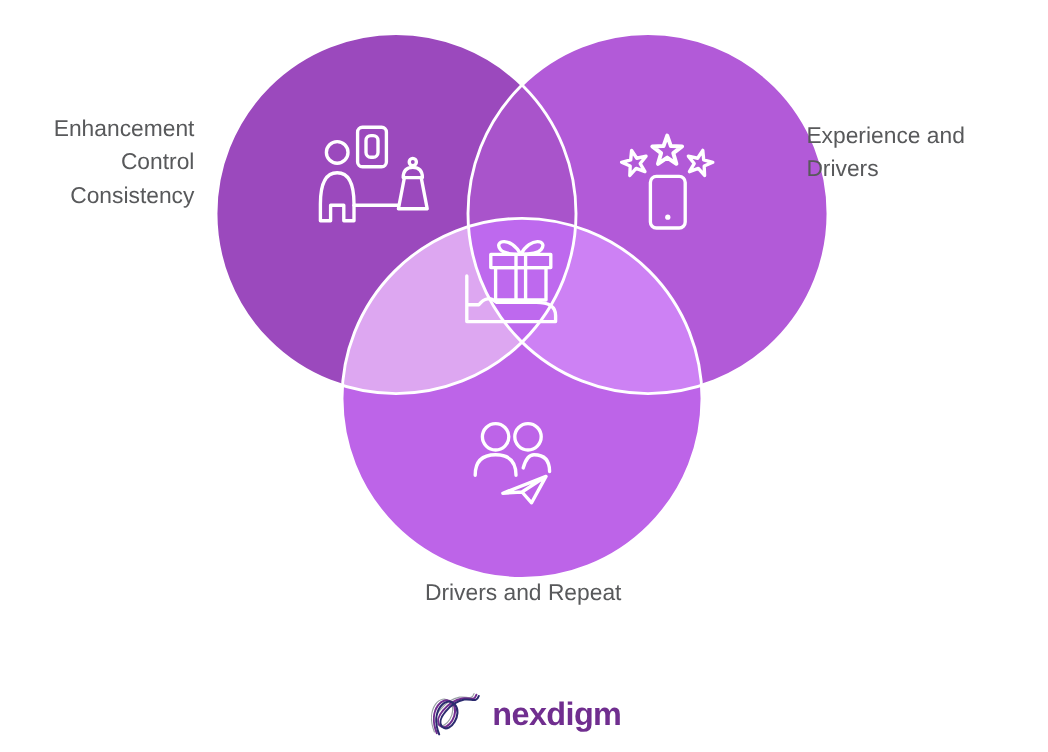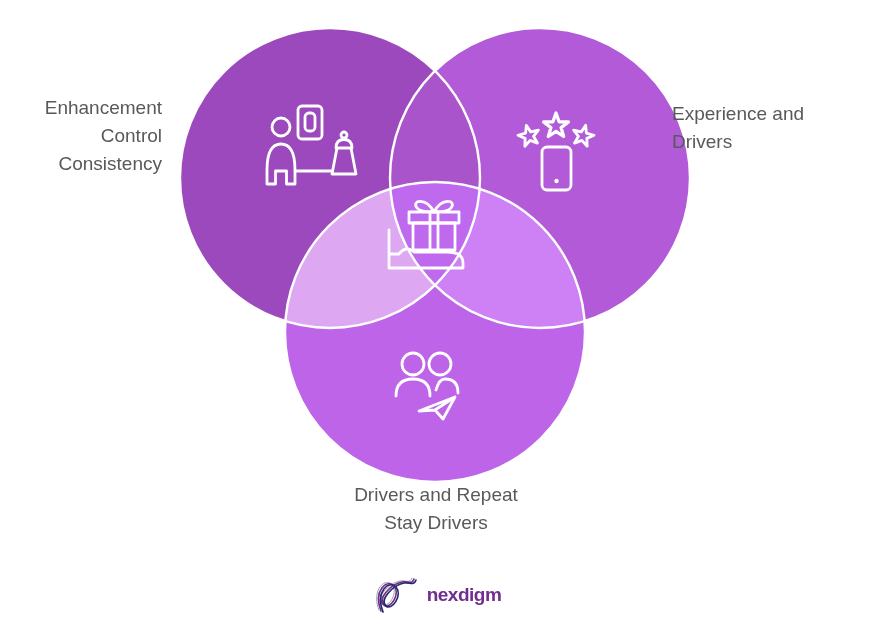--- a/index.html
+++ b/index.html
@@ -28,21 +28,21 @@
   .set-label span{display:block;}
   .label-left{left:22px;top:94px;width:140px;text-align:right;}
   .label-right{left:672px;top:100px;width:190px;text-align:left;}
   .label-bottom{left:281px;top:481px;width:310px;text-align:center;}
   .logo{
     position:absolute;left:0;right:0;top:574px;
     display:flex;justify-content:center;align-items:center;gap:9px;
   }
   .logo-mark path{fill:none;stroke-linecap:round;}
   .logo-text{
-    font-size:19px;font-weight:bold;letter-spacing:-0.5px;
+    font-size:27px;font-weight:bold;letter-spacing:-0.5px;
     color:var(--logo-purple);
   }
 </style>
 </head>
 <body>
 
 <div class="stage">
 
   <svg class="venn-svg" width="873" height="627" viewBox="0 0 873 627">
     <defs>
@@ -120,21 +120,20 @@
     <span>Consistency</span>
   </div>
 
   <div class="set-label label-right">
     <span>Experience and</span>
     <span>Drivers</span>
   </div>
 
   <div class="set-label label-bottom">
     <span>Drivers and Repeat</span>
-    <span>Stay Drivers</span>
   </div>
 
   <div class="logo">
     <svg class="logo-mark" width="46" height="42" viewBox="0 0 46 42">
       <path d="M7,36 C-1,16 13,3 20,11 C27,19 16,35 10,30 C3,24 17,9 28,7 C34,6 38,10 40,4" stroke="var(--logo-gray)" stroke-width="1"></path>
       <path d="M9,37 C1,17 15,4 22,12 C29,20 18,36 12,31 C5,25 19,10 30,8 C36,7 40,11 42,5" stroke="var(--logo-purple)" stroke-width="1.7"></path>
       <path d="M11,38 C3,18 17,5 24,13 C31,21 20,37 14,32 C7,26 21,11 32,9 C38,8 42,12 44,6" stroke="var(--logo-navy)" stroke-width="1.7"></path>
     </svg>
     <span class="logo-text">nexdigm</span>
   </div>

